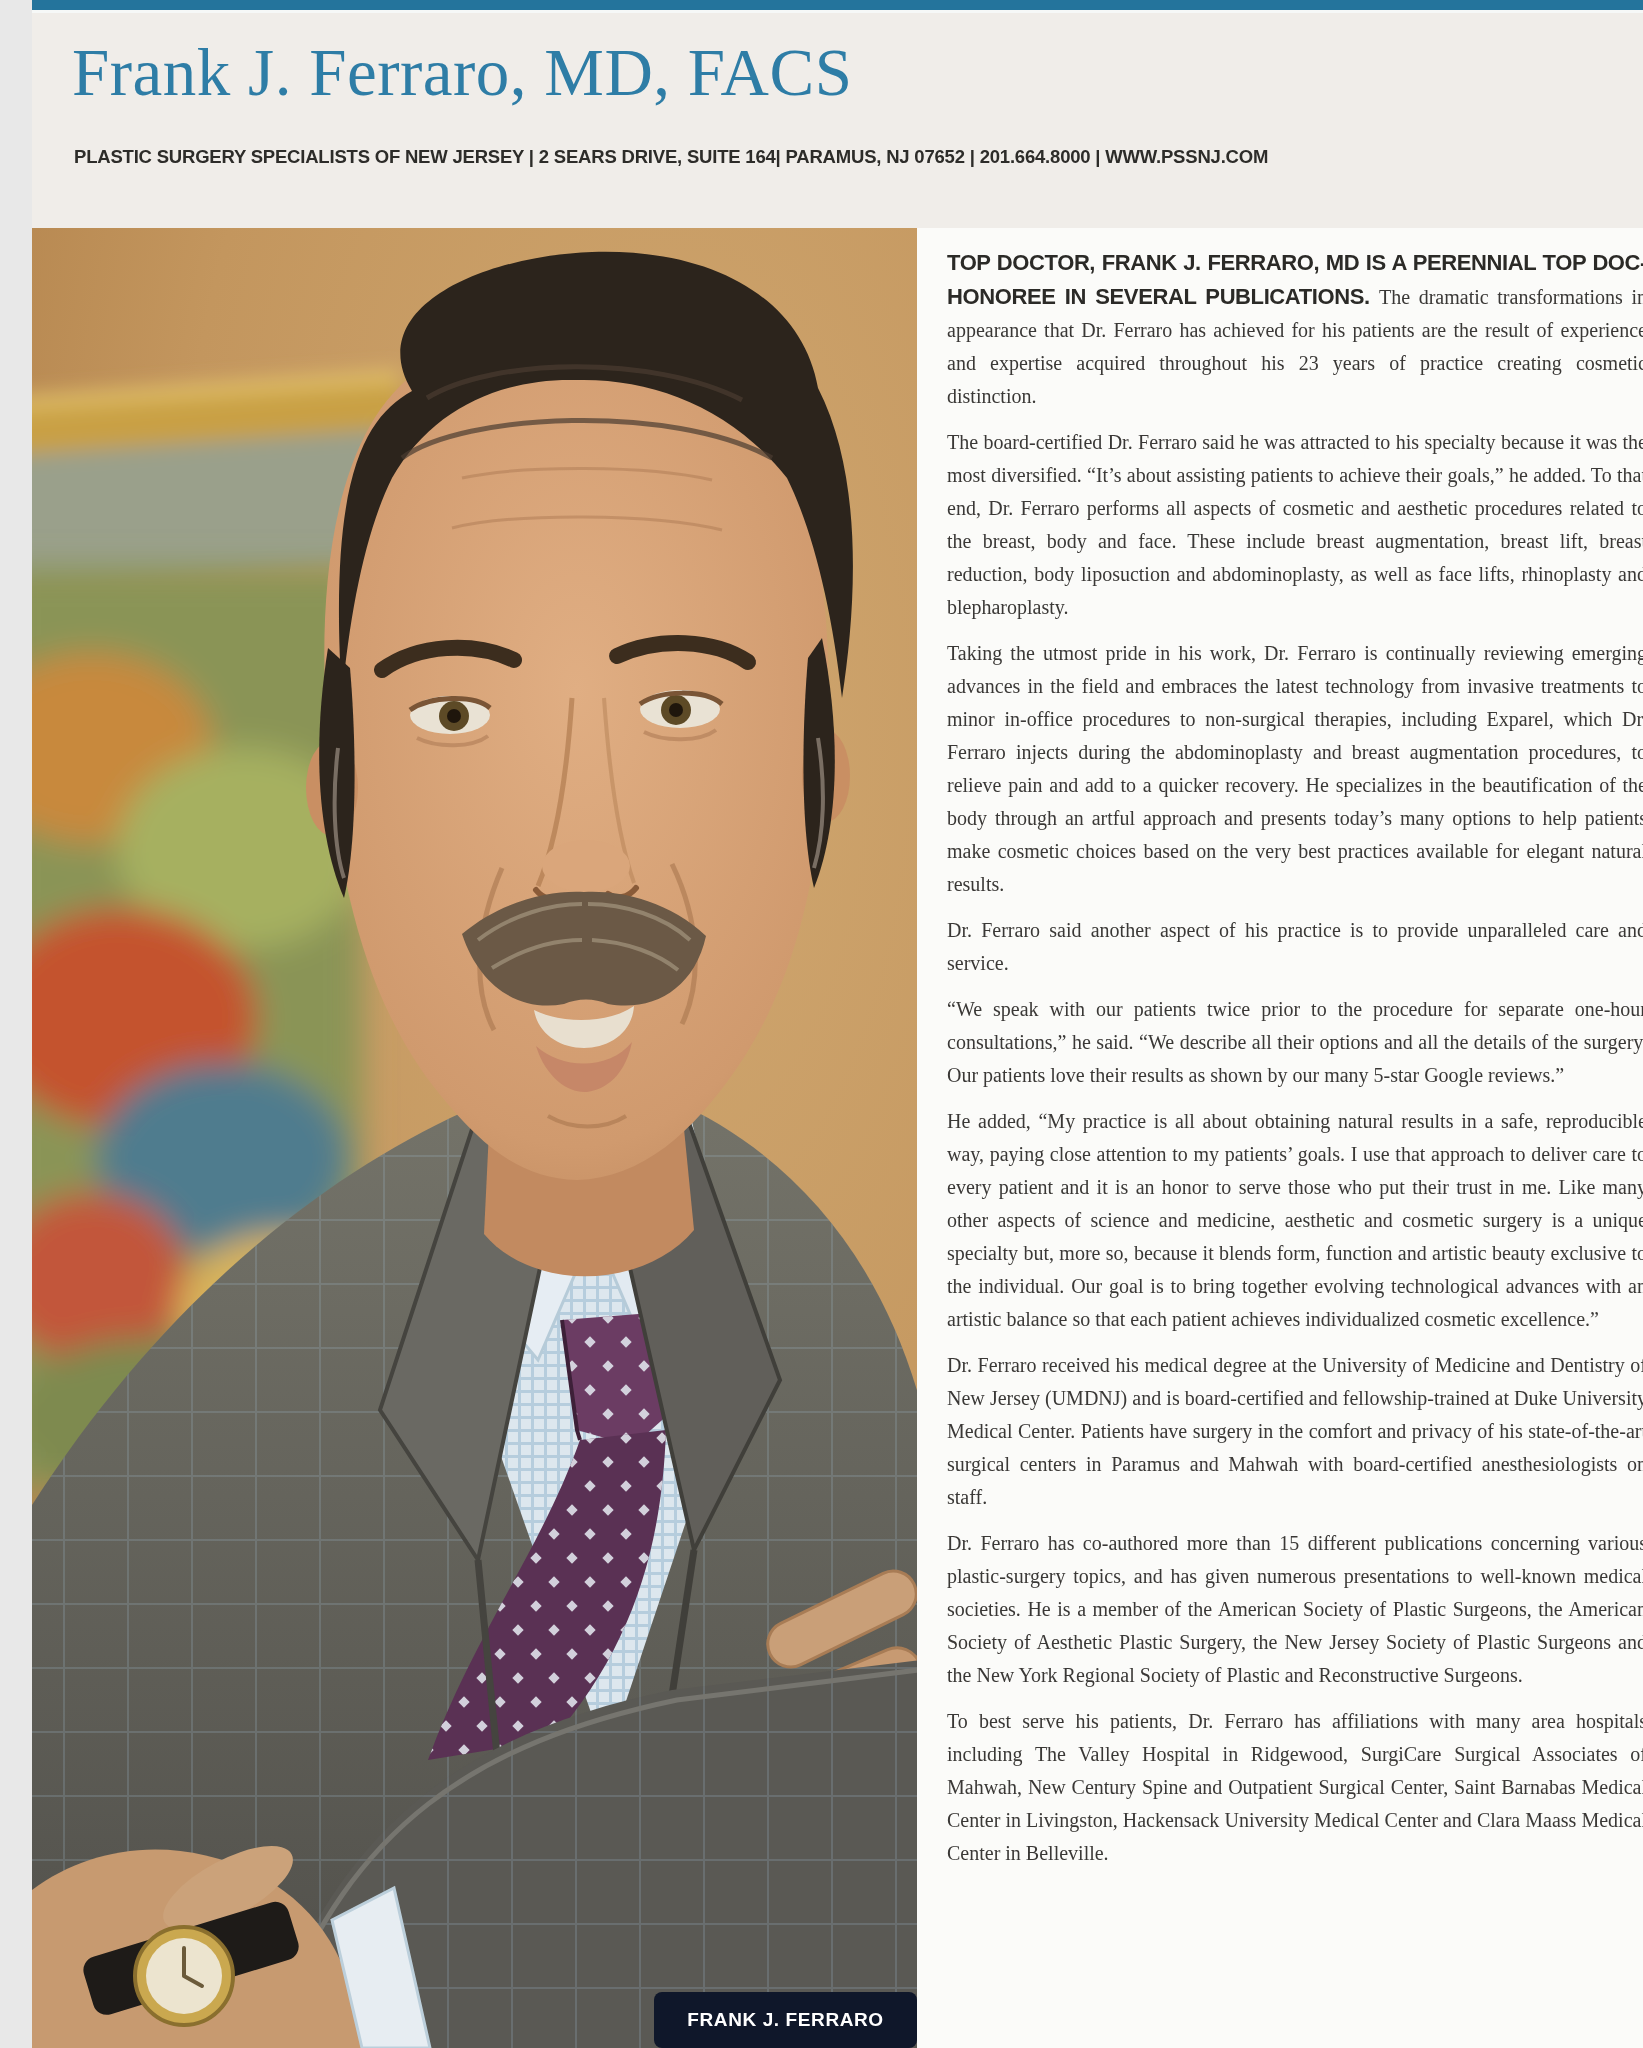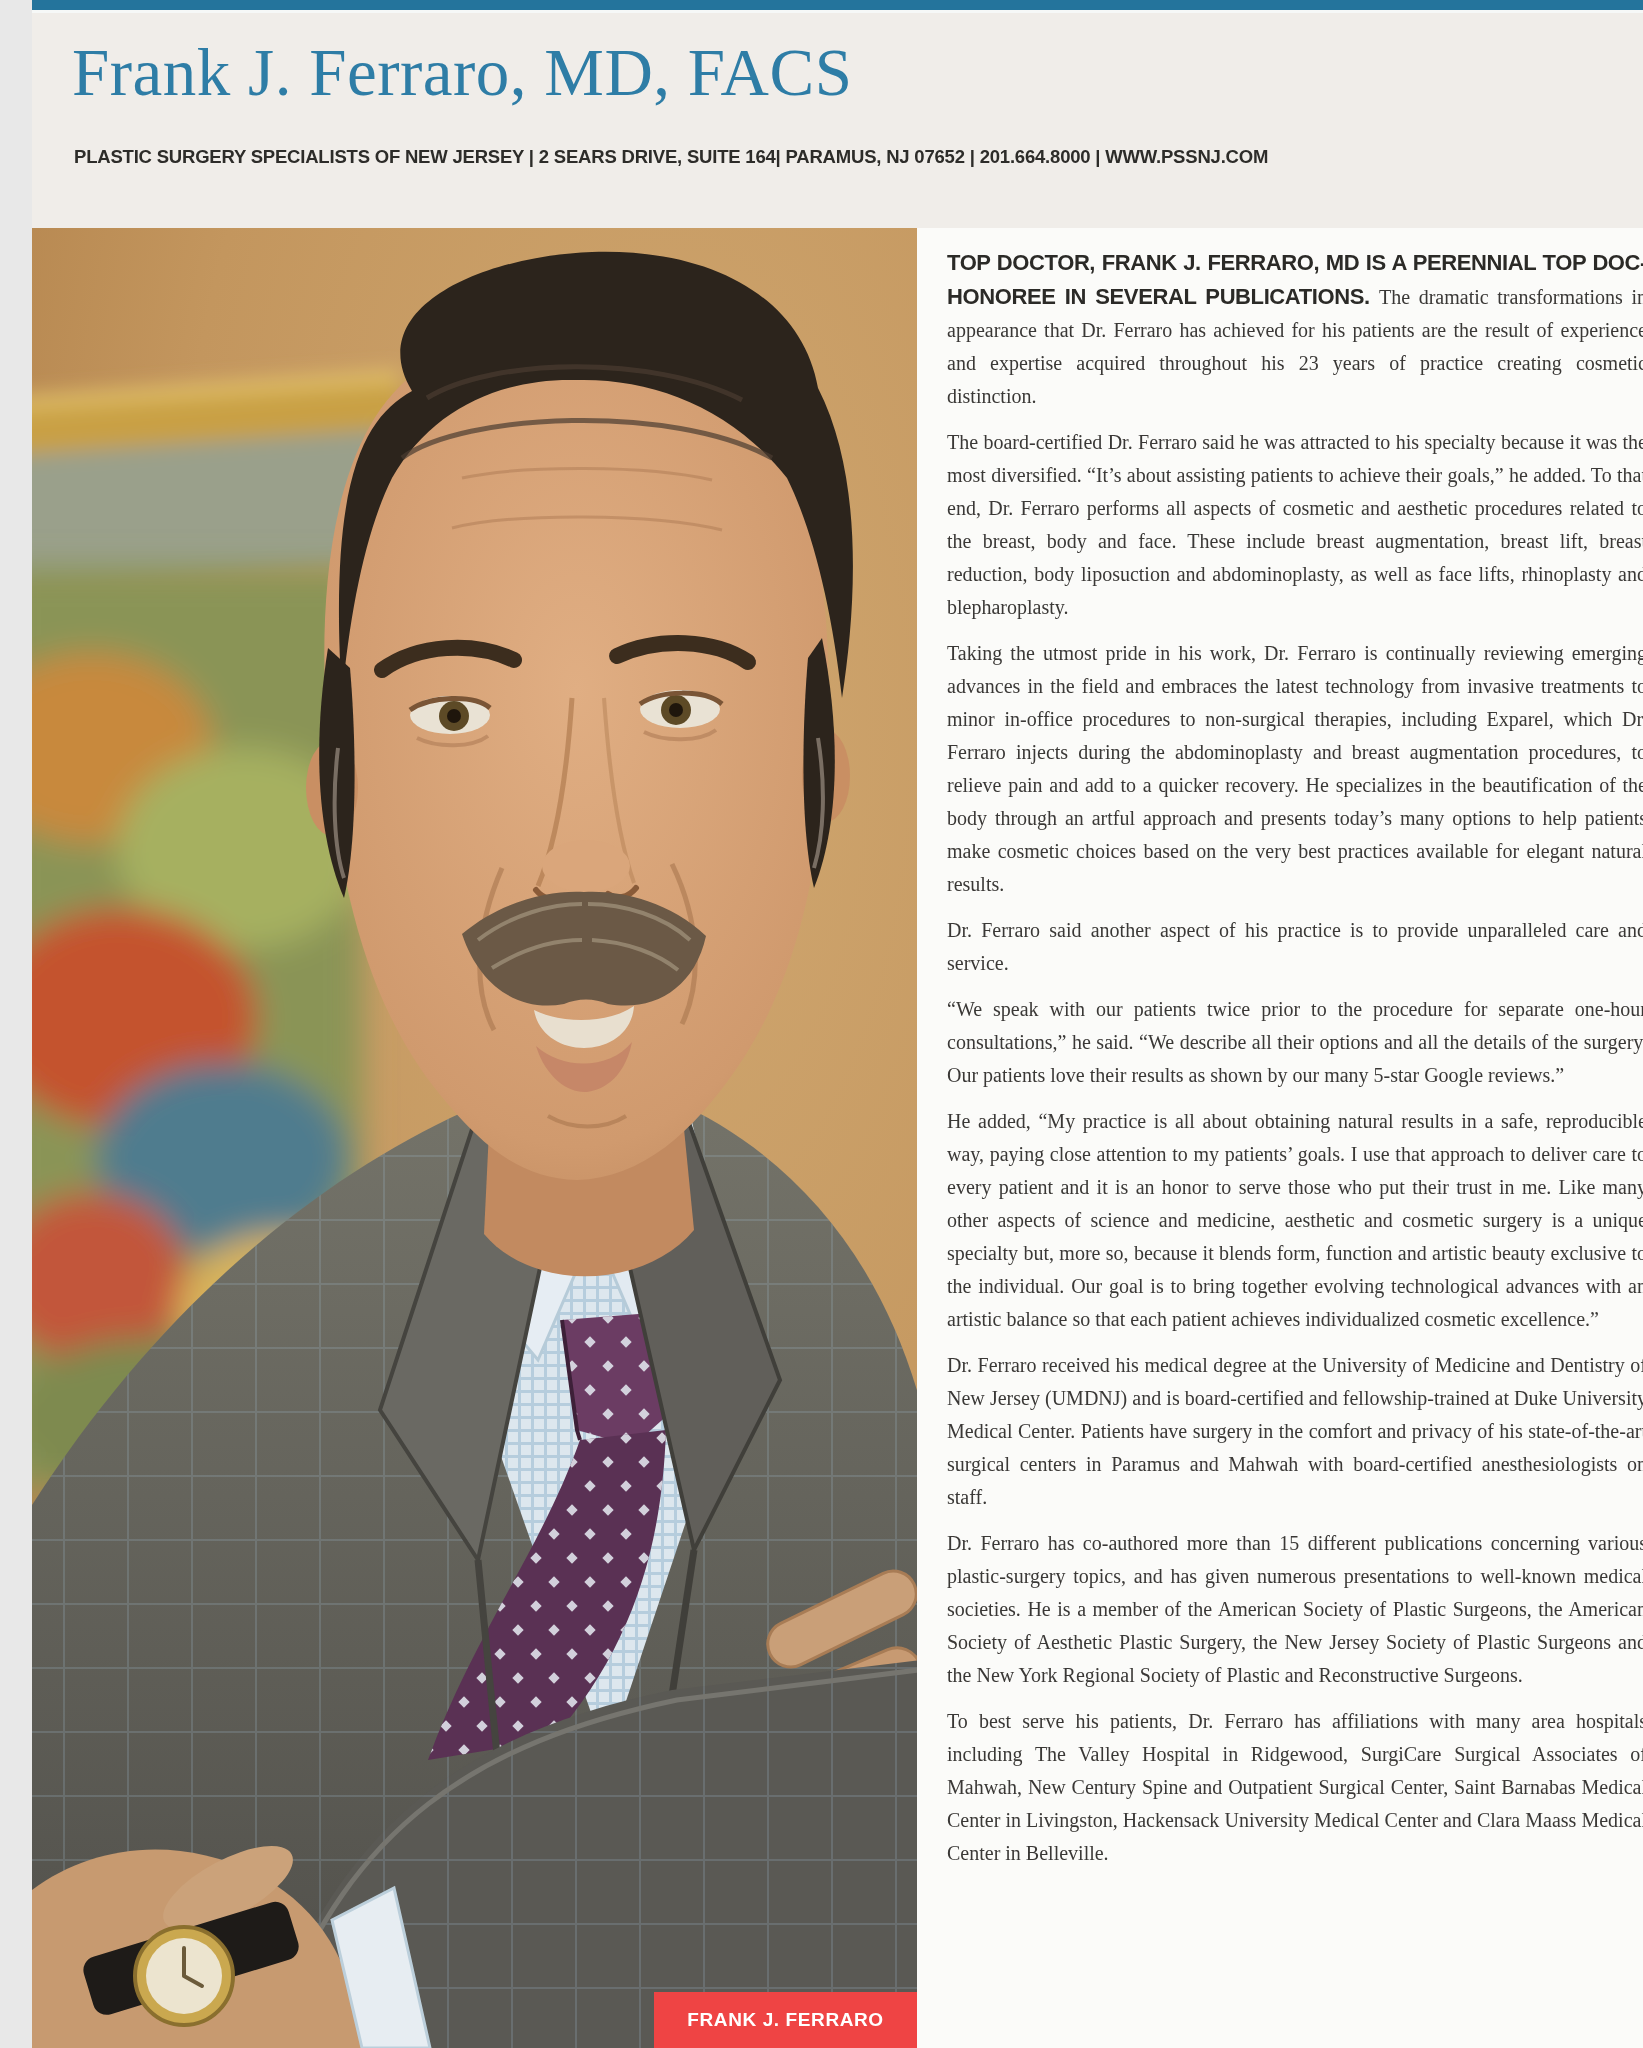--- a/index.html
+++ b/index.html
@@ -183,21 +183,21 @@
         <path d="M 446 712 C 480 686 520 676 550 676 M 556 676 C 592 676 632 688 658 712 M 460 740 C 492 720 520 712 550 712 M 560 712 C 596 714 626 726 646 742" fill="none" stroke="#9c8d77" stroke-width="4" opacity="0.8"></path>
         <g>
           <path d="M 502 782 C 530 796 576 796 602 778 C 600 806 576 820 552 820 C 528 820 506 806 502 782 Z" fill="#e8dfcf"></path>
           <path d="M 504 818 C 530 842 578 842 600 814 C 592 854 566 864 552 864 C 536 864 514 850 504 818 Z" fill="#c68768"></path>
           <path d="M 516 888 C 540 902 572 902 594 888" fill="none" stroke="#a9764f" stroke-width="4" opacity="0.6"></path>
         </g>
       </g>
     </svg>
   </div>
 
-  <div class="caption" style="background: #ef4444;">FRANK J. FERRARO</div>
+  <div class="caption" style="background: #0f172a; border-radius: 8px;">FRANK J. FERRARO</div>
 
   <div class="article" style="color: rgb(58, 56, 54);">
       <p><span class="lead">TOP DOCTOR, FRANK J. FERRARO, MD IS A PERENNIAL TOP DOC-HONOREE IN SEVERAL PUBLICATIONS. </span><span>The dramatic transformations in appearance that Dr. Ferraro has achieved for his patients are the result of experience and expertise acquired throughout his 23 years of practice creating cosmetic distinction.</span></p>
       <p><span>The board-certified Dr. Ferraro said he was attracted to his specialty because it was the most diversified. “It’s about assisting patients to achieve their goals,” he added. To that end, Dr. Ferraro performs all aspects of cosmetic and aesthetic procedures related to the breast, body and face. These include breast augmentation, breast lift, breast reduction, body liposuction and abdominoplasty, as well as face lifts, rhinoplasty and blepharoplasty.</span></p>
       <p><span>Taking the utmost pride in his work, Dr. Ferraro is continually reviewing emerging advances in the field and embraces the latest technology from invasive treatments to minor in-office procedures to non-surgical therapies, including Exparel, which Dr. Ferraro injects during the abdominoplasty and breast augmentation procedures, to relieve pain and add to a quicker recovery. He specializes in the beautification of the body through an artful approach and presents today’s many options to help patients make cosmetic choices based on the very best practices available for elegant natural results.</span></p>
       <p><span>Dr. Ferraro said another aspect of his practice is to provide unparalleled care and service.</span></p>
       <p><span>“We speak with our patients twice prior to the procedure for separate one-hour consultations,” he said. “We describe all their options and all the details of the surgery. Our patients love their results as shown by our many 5-star Google reviews.”</span></p>
       <p><span>He added, “My practice is all about obtaining natural results in a safe, reproducible way, paying close attention to my patients’ goals. I use that approach to deliver care to every patient and it is an honor to serve those who put their trust in me. Like many other aspects of science and medicine, aesthetic and cosmetic surgery is a unique specialty but, more so, because it blends form, function and artistic beauty exclusive to the individual. Our goal is to bring together evolving technological advances with an artistic balance so that each patient achieves individualized cosmetic excellence.”</span></p>
       <p><span>Dr. Ferraro received his medical degree at the University of Medicine and Dentistry of New Jersey (UMDNJ) and is board-certified and fellowship-trained at Duke University Medical Center. Patients have surgery in the comfort and privacy of his state-of-the-art surgical centers in Paramus and Mahwah with board-certified anesthesiologists on staff.</span></p>
       <p><span>Dr. Ferraro has co-authored more than 15 different publications concerning various plastic-surgery topics, and has given numerous presentations to well-known medical societies. He is a member of the American Society of Plastic Surgeons, the American Society of Aesthetic Plastic Surgery, the New Jersey Society of Plastic Surgeons and the New York Regional Society of Plastic and Reconstructive Surgeons.</span></p>

